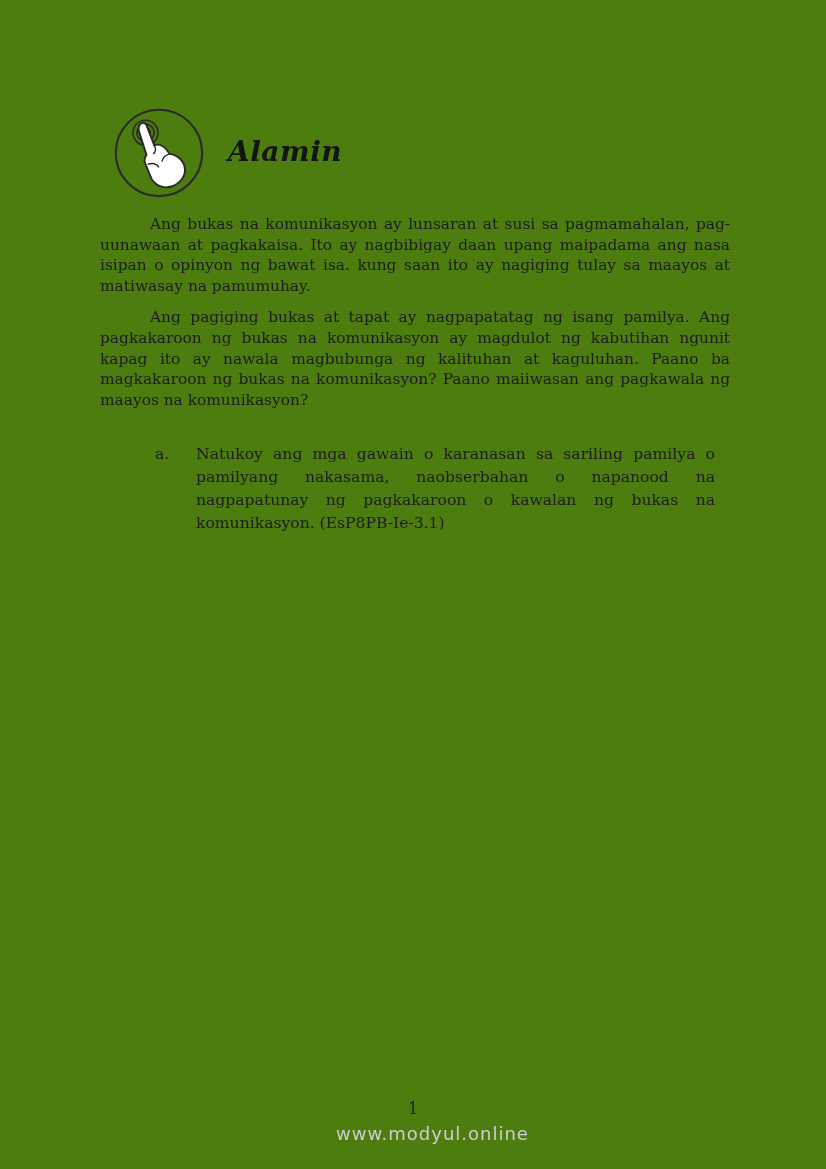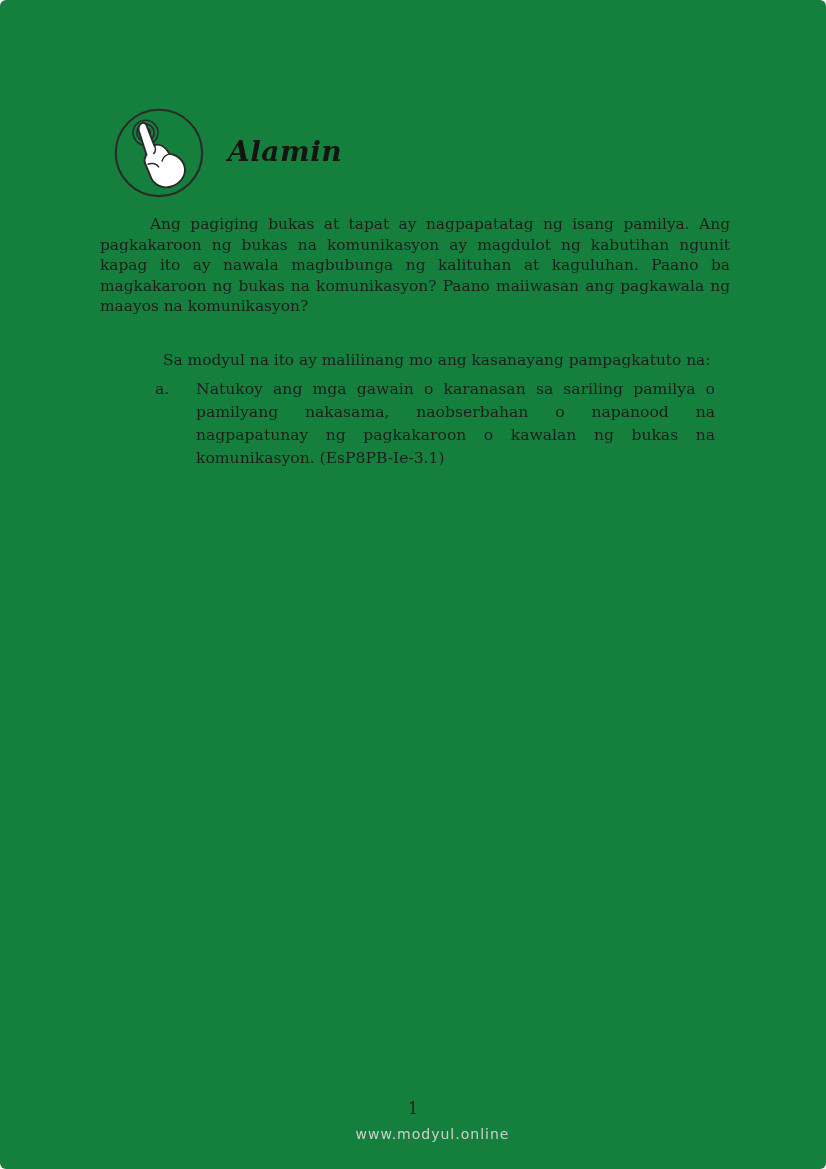--- a/index.html
+++ b/index.html
@@ -4,25 +4,24 @@
 <style>
   html, body {
     margin: 0;
     padding: 0;
     background: #ffffff;
   }
   .page {
     position: relative;
     width: 826px;
     height: 1169px;
-    background: #15803d;
+    background: #4d7c0f;
     font-family: "DejaVu Serif", serif;
     color: #1d1d1d;
     overflow: hidden;
-    border-radius: 6px;
   }
   .header {
     position: absolute;
     top: 103px;
     left: 110px;
     display: flex;
     align-items: center;
   }
   .icon-wrap {
     width: 96px;
@@ -88,21 +87,21 @@
     text-align: center;
   }
   .page-num {
     font-size: 16px;
     line-height: 18px;
     color: #1d1d1d;
     margin-bottom: 5px;
   }
   .watermark {
     font-family: "DejaVu Sans", sans-serif;
-    font-size: 14px;
+    font-size: 18px;
     line-height: 22px;
     letter-spacing: 1px;
     color: #cfcfcf;
     padding-left: 39px;
   }
 </style>
 </head>
 <body>
 
 <div class="page">
@@ -119,24 +118,24 @@
         <path d="M34 21 C31 21 29 25 30 29 L38 54 C36 57 35 60 37 64 L42 76 C45 85 55 90 64 87 C73 84 79 76 78 68 C77 60 70 54 62 53 C58 46 52 42 46 44 L38 23 C37 21 35 20 34 21 Z" fill="#ffffff" stroke="#2a2a2a" stroke-width="2" stroke-linejoin="round"></path>
         <path d="M46 44 C48 47 48 51 45 53" fill="none" stroke="#2a2a2a" stroke-width="1.5"></path>
         <path d="M62 53 C58 54 55 57 54 61" fill="none" stroke="#2a2a2a" stroke-width="1.5"></path>
         <path d="M39 64 C44 62 49 63 51 67" fill="none" stroke="#2a2a2a" stroke-width="1.5"></path>
       </svg>
     </span>
     <h1 class="title">Alamin</h1>
   </div>
 
   <div class="content">
+    <p class="body-par">Ang bukas na komunikasyon ay lunsaran at susi sa pagmamahalan, pag-uunawaan at pagkakaisa. Ito ay nagbibigay daan upang maipadama ang nasa isipan o opinyon ng bawat isa. kung saan ito ay nagiging tulay sa maayos at matiwasay na pamumuhay.</p>
     <p class="body-par">Ang pagiging bukas at tapat ay nagpapatatag ng isang pamilya. Ang pagkakaroon ng bukas na komunikasyon ay magdulot ng kabutihan ngunit kapag ito ay nawala magbubunga ng kalituhan at kaguluhan. Paano ba magkakaroon ng bukas na komunikasyon? Paano maiiwasan ang pagkawala ng maayos na komunikasyon?</p>
 
     <div class="objectives">
-      <p class="obj-intro">Sa modyul na ito ay malilinang mo ang kasanayang pampagkatuto na:</p>
       <div class="obj-item">
         <span class="obj-marker">a.</span>
         <span class="obj-text">Natukoy ang mga gawain o karanasan sa sariling pamilya o pamilyang nakasama, naobserbahan o napanood na nagpapatunay ng pagkakaroon o kawalan ng bukas na komunikasyon. (EsP8PB-Ie-3.1)</span>
       </div>
     </div>
   </div>
 
   <div class="footer">
     <div class="page-num">1</div>
     <div class="watermark">www.modyul.online</div>

